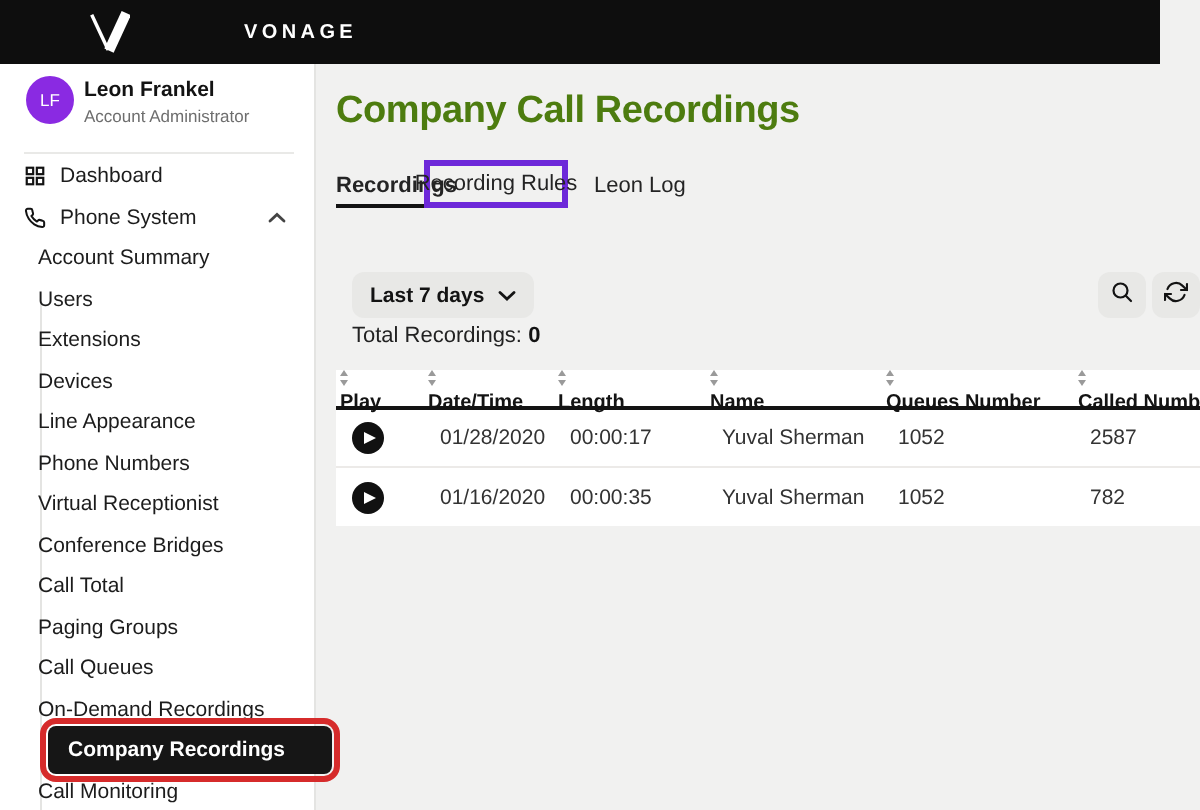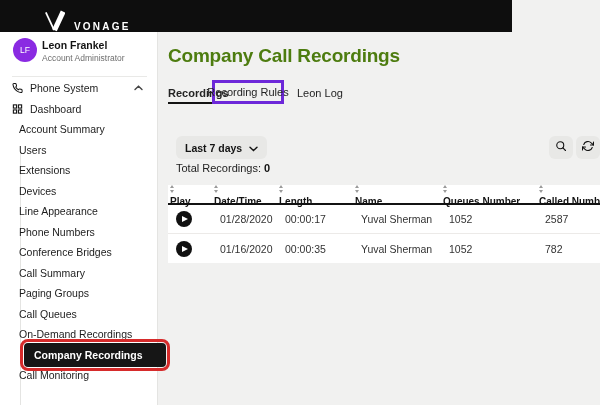--- a/index.html
+++ b/index.html
@@ -4,22 +4,22 @@
 <style>
   * { margin:0; padding:0; box-sizing:border-box; }
   html,body { width:600px; height:405px; overflow:hidden; }
   body {
     font-family:"Liberation Sans","DejaVu Sans",sans-serif;
     background:#f1f1f0; position:relative; color:#1c1c1c;
   }
 
   
   .topbar {
-    position:absolute; left:0; top:0; width:512px; height:32px;
-    background:#0e0e0e; display:flex; align-items:flex-end; padding-left:44px; z-index:5;
+    position:absolute; left:0; top:0; width:580px; height:32px;
+    background:#0e0e0e; display:flex; align-items:center; padding-left:44px; z-index:5;gap:48px;
   }
   .brand-v { display:flex; align-items:center; margin-right:9px; }
   .brand-text { color:#fff; font-size:10px; font-weight:700; letter-spacing:2.2px; }
 
   
   .sidebar {
     position:absolute; left:0; top:32px; width:158px; height:373px;
     background:#fff; border-right:1px solid #e4e4e2; z-index:2;
   }
   .user-block { position:absolute; left:0; top:0; width:100%; height:44px; }
@@ -125,71 +125,74 @@
 <div class="sidebar">
   <div class="user-block">
     <div class="avatar" style="background: rgb(138, 42, 226);">LF</div>
     <div class="user-name">Leon Frankel</div>
     <div class="user-role">Account Administrator</div>
   </div>
   <div class="sidebar-divider"></div>
 
   <div class="nav">
     <div class="nav-rule"></div>
+
+    <div class="nav-item">
+      <span class="nav-icon">
+        <svg width="11" height="11" viewBox="0 0 24 24" fill="none" stroke="#131313" stroke-width="2.4">
+          <rect x="3" y="3" width="7" height="7"></rect>
+            <rect x="14" y="3" width="7" height="7"></rect>
+          <rect x="14" y="14" width="7" height="7"></rect>
+            <rect x="3" y="14" width="7" height="7"></rect>
+        </svg>
+      </span>
+      <span>Dashboard</span>
+    </div>
 
     <div class="nav-item">
       <span class="nav-icon">
         <svg width="11" height="11" viewBox="0 0 24 24" fill="none" stroke="#131313" stroke-width="2.2" stroke-linecap="round" stroke-linejoin="round">
           <path d="M22 16.92v3a2 2 0 0 1-2.18 2 19.79 19.79 0 0 1-8.63-3.07 19.5 19.5 0 0 1-6-6 19.79 19.79 0 0 1-3.07-8.67A2 2 0 0 1 4.11 2h3a2 2 0 0 1 2 1.72 12.84 12.84 0 0 0 .7 2.81 2 2 0 0 1-.45 2.11L8.09 9.91a16 16 0 0 0 6 6l1.27-1.27a2 2 0 0 1 2.11-.45 12.84 12.84 0 0 0 2.81.7A2 2 0 0 1 22 16.92z"></path>
         </svg>
       </span>
       <span>Phone System</span>
       <span class="nav-caret">
         <svg width="9" height="6" viewBox="0 0 9 6" fill="none" stroke="#444" stroke-width="1.4" stroke-linecap="round">
           <path d="M1 4.5 L4.5 1.2 L8 4.5"></path>
         </svg>
       </span>
     </div>
 
-    <div class="nav-item">
-      <span class="nav-icon">
-        <svg width="11" height="11" viewBox="0 0 24 24" fill="none" stroke="#131313" stroke-width="2.4">
-          <rect x="3" y="3" width="7" height="7"></rect>
-            <rect x="14" y="3" width="7" height="7"></rect>
-          <rect x="14" y="14" width="7" height="7"></rect>
-            <rect x="3" y="14" width="7" height="7"></rect>
-        </svg>
-      </span>
-      <span>Dashboard</span>
-    </div>
-
     <div>
         <div class="nav-sub-item">
           <span class="nav-sub-label">Account Summary</span>
         </div>
         <div class="nav-sub-item">
           <span class="nav-sub-label">Users</span>
         </div>
         <div class="nav-sub-item">
           <span class="nav-sub-label">Extensions</span>
         </div>
         <div class="nav-sub-item">
           <span class="nav-sub-label">Devices</span>
         </div>
         <div class="nav-sub-item">
           <span class="nav-sub-label">Line Appearance</span>
         </div>
         <div class="nav-sub-item">
           <span class="nav-sub-label">Phone Numbers</span>
         </div>
         <div class="nav-sub-item">
+          <span class="nav-sub-label">Virtual Receptionist</span>
+        </div>
+        <div class="nav-sub-item">
           <span class="nav-sub-label">Conference Bridges</span>
         </div>
         <div class="nav-sub-item">
-          <span class="nav-sub-label">Call Summary</span>
+          <span class="nav-sub-label">Call Total</span>
         </div>
         <div class="nav-sub-item">
           <span class="nav-sub-label">Paging Groups</span>
         </div>
         <div class="nav-sub-item">
           <span class="nav-sub-label">Call Queues</span>
         </div>
         <div class="nav-sub-item">
           <span class="nav-sub-label">On-Demand Recordings</span>
         </div>

